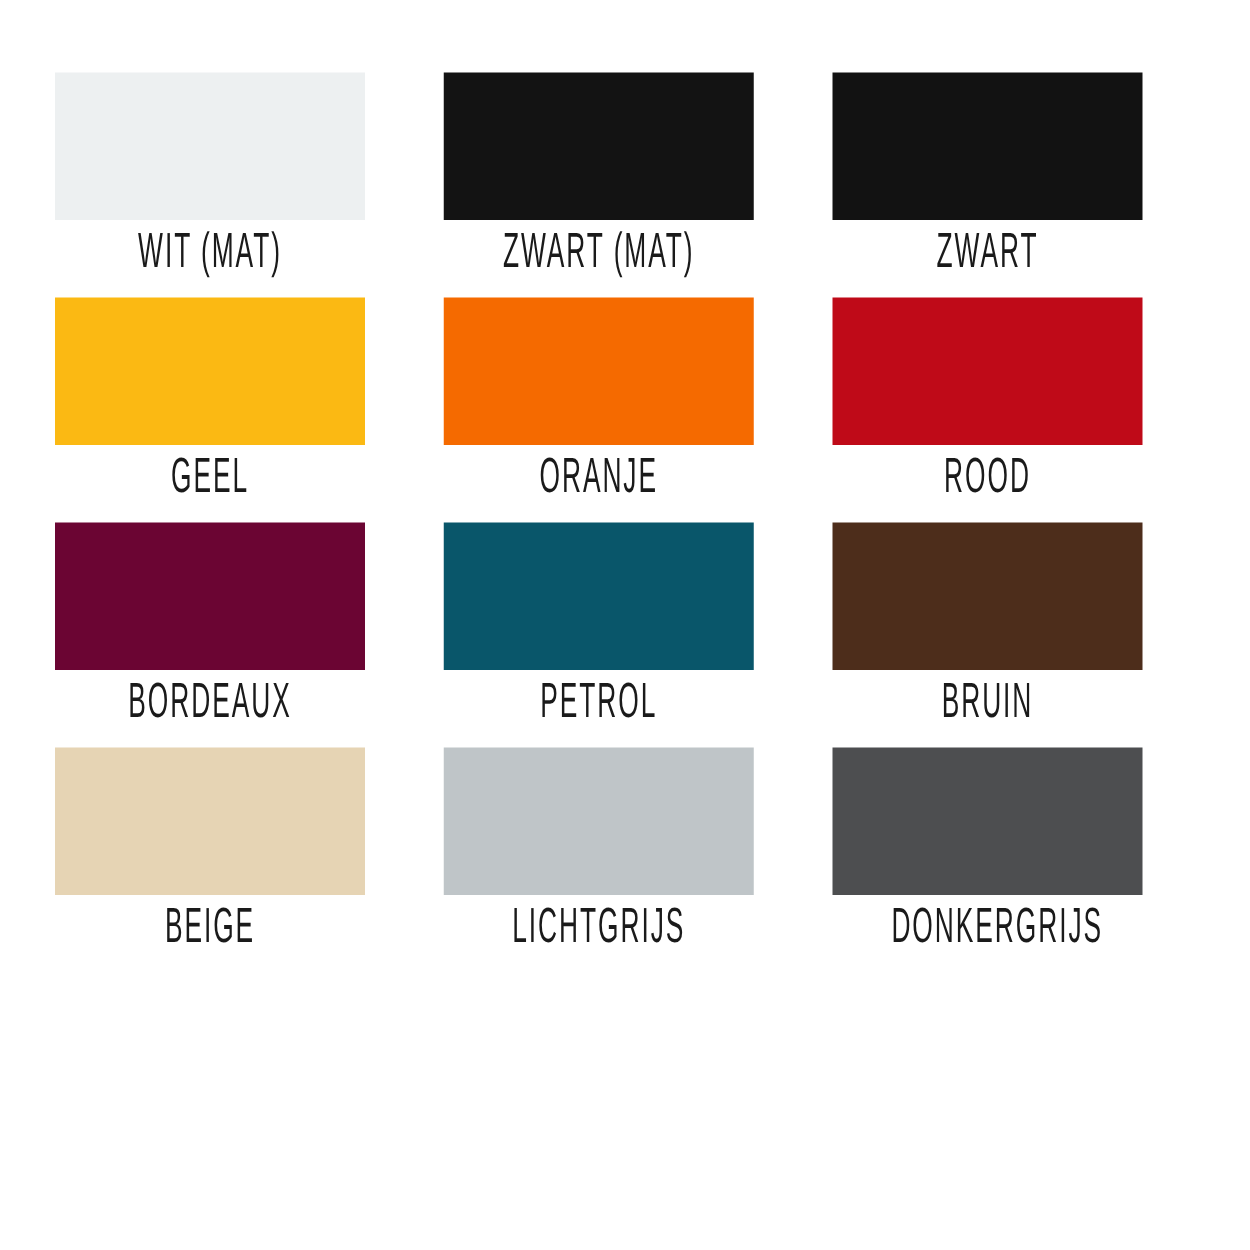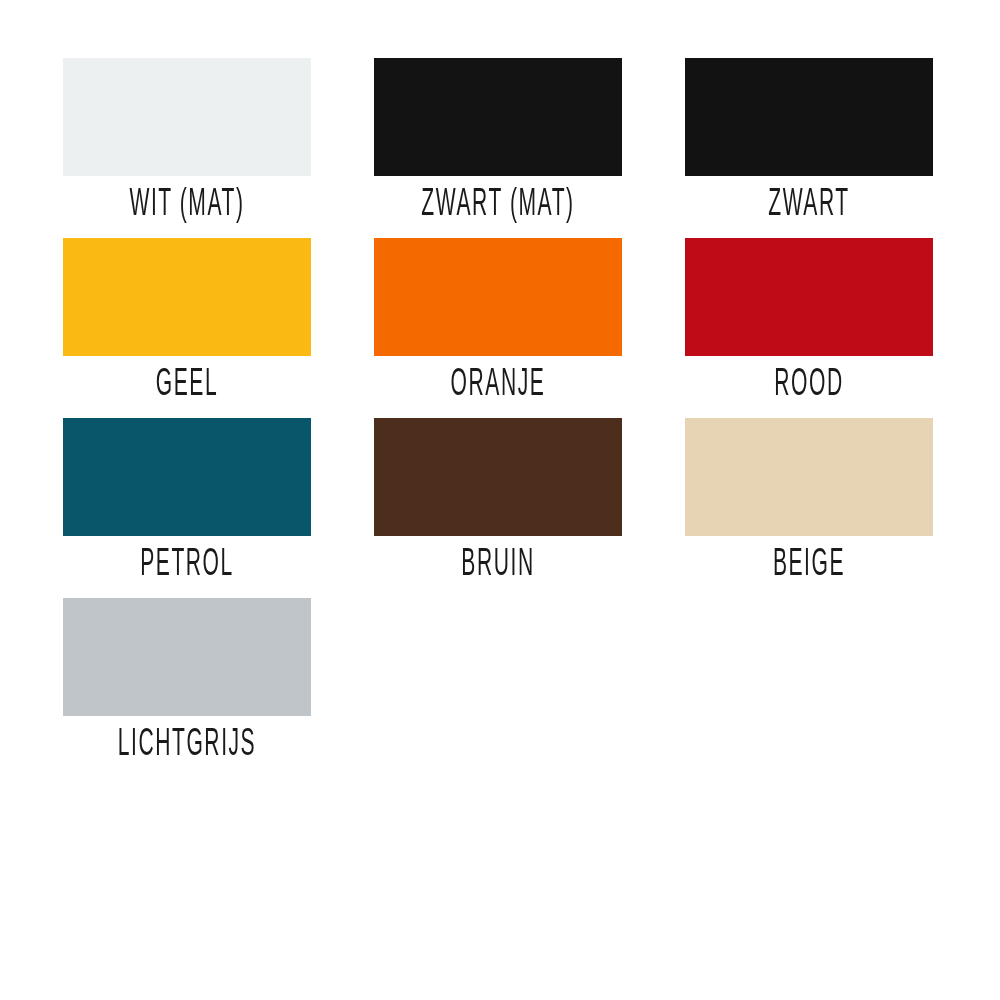--- a/index.html
+++ b/index.html
@@ -17,21 +17,21 @@
 
   #color-grid {
     position: relative;
     width: 1000px;
     height: 740px;
     display: grid;
     grid-template-columns: repeat(3, 311px);
     grid-template-rows: repeat(5, 180px);
     align-content: start;
     justify-content: start;
-    padding: 58px 0 0 63px;
+    padding: 58px 0 0 44px;
     box-sizing: border-box;
   }
 
   .swatch-cell {
     position: relative;
     width: 311px;
     height: 180px;
   }
 
   .swatch-chip {
@@ -79,28 +79,36 @@
     </div>
     <div class="swatch-cell">
       <div class="swatch-chip" style="background: rgb(245, 106, 0);"></div>
       <div class="swatch-label" style="color: rgb(26, 26, 26);">ORANJE</div>
     </div>
     <div class="swatch-cell">
       <div class="swatch-chip" style="background: rgb(191, 10, 24);"></div>
       <div class="swatch-label" style="color: rgb(26, 26, 26);">ROOD</div>
     </div>
     <div class="swatch-cell">
+      <div class="swatch-chip" style="background: rgb(107, 5, 51);"></div>
+      <div class="swatch-label" style="color: rgb(26, 26, 26);">BORDEAUX</div>
+    </div>
+    <div class="swatch-cell">
       <div class="swatch-chip" style="background: rgb(9, 86, 106);"></div>
       <div class="swatch-label" style="color: rgb(26, 26, 26);">PETROL</div>
     </div>
     <div class="swatch-cell">
       <div class="swatch-chip" style="background: rgb(77, 45, 27);"></div>
       <div class="swatch-label" style="color: rgb(26, 26, 26);">BRUIN</div>
     </div>
     <div class="swatch-cell">
       <div class="swatch-chip" style="background: rgb(230, 212, 180);"></div>
       <div class="swatch-label" style="color: rgb(26, 26, 26);">BEIGE</div>
     </div>
     <div class="swatch-cell">
       <div class="swatch-chip" style="background: rgb(191, 197, 200);"></div>
       <div class="swatch-label" style="color: rgb(26, 26, 26);">LICHTGRIJS</div>
     </div>
+    <div class="swatch-cell">
+      <div class="swatch-chip" style="background: rgb(77, 78, 80);"></div>
+      <div class="swatch-label" style="color: rgb(26, 26, 26);">DONKERGRIJS</div>
+    </div>
   </div>
 
 </body></html>

